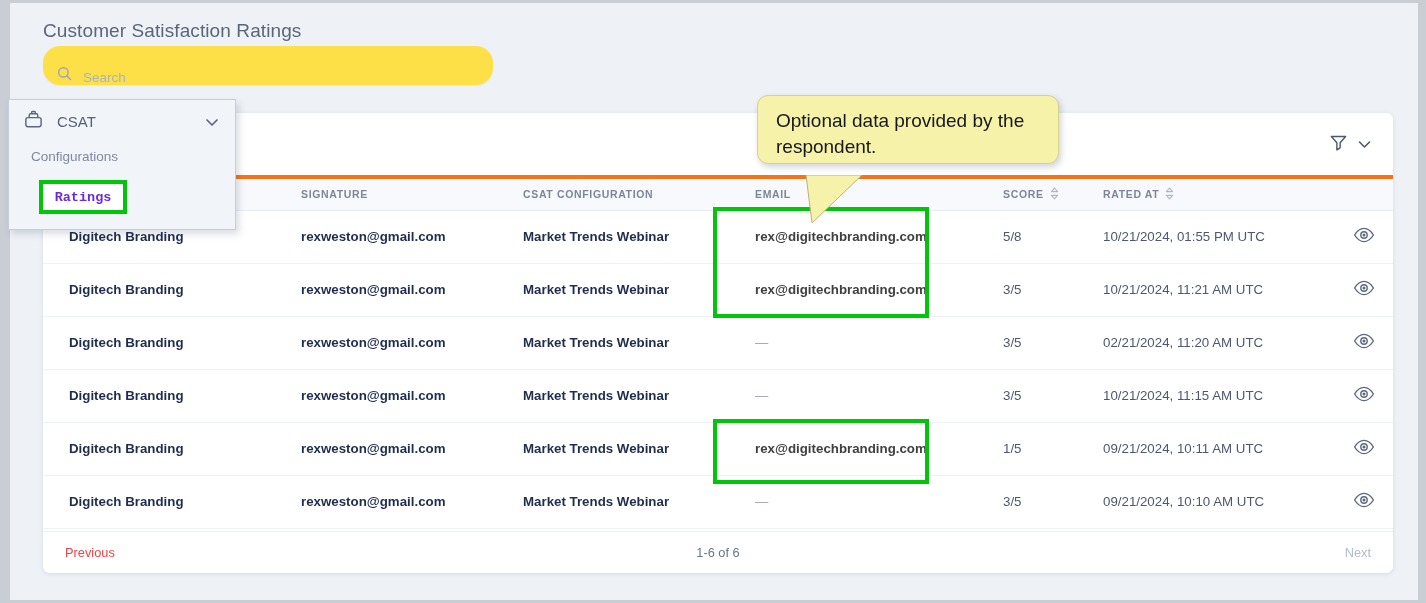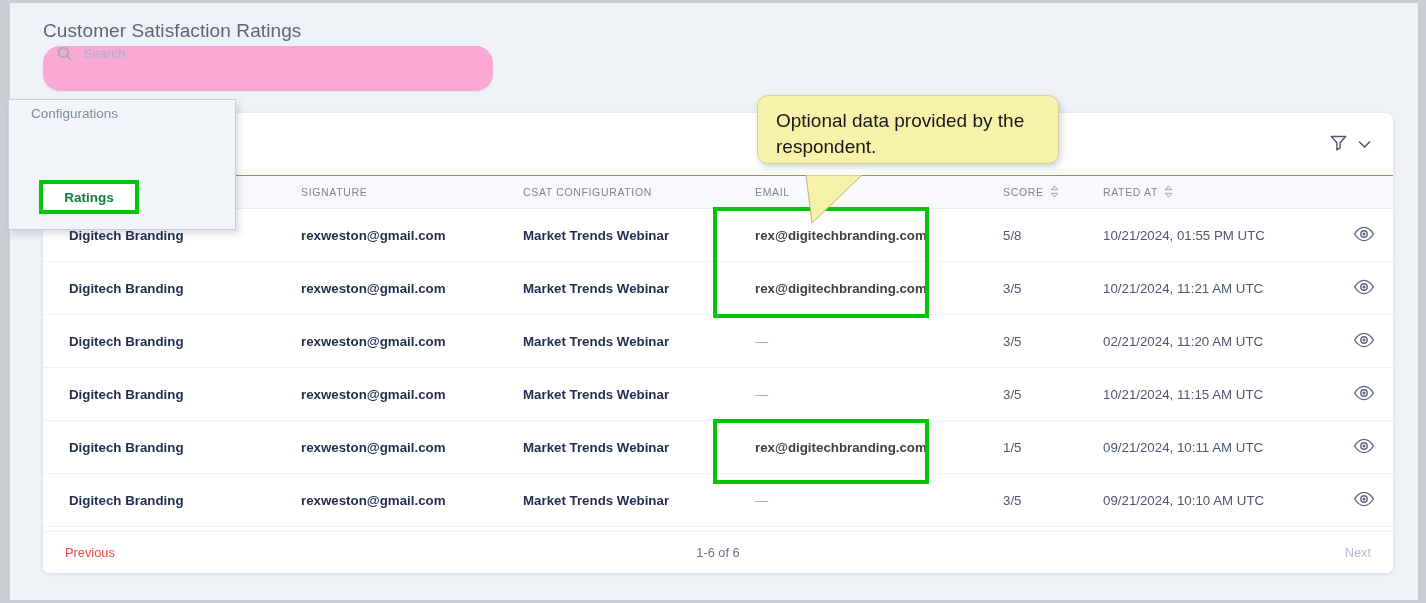--- a/index.html
+++ b/index.html
@@ -23,24 +23,24 @@
     left: 33px; top: 17px;
     font-size: 19px;
     color: #5b6779;
     letter-spacing: .1px;
     white-space: nowrap;
   }
   
   .search-wrap {
     position: absolute;
     left: 33px; top: 43px;
-    width: 450px; height: 45px;
-    background: #f9a8d4;
+    width: 450px; height: 39px;
+    background: #fde047;
     border-radius: 17px;
-    display: flex; align-items: flex-start;
+    display: flex; align-items: flex-end;
     box-shadow: 0 1px 2px rgba(40,60,90,.06);
   }
   .search-icon { margin-left: 14px; display: block; }
   .search-input {
     border: 0; outline: 0; background: transparent;
     margin-left: 11px;
     font-family: "Liberation Sans", sans-serif;
     font-size: 13.5px; color: #465168; width: 370px;
   }
   .search-input::placeholder { color: #a9b3c6; }
@@ -62,25 +62,25 @@
     background: #ffffff;
   }
   .filter-group {
     display: flex; align-items: center; gap: 10px;
     cursor: pointer;
   }
   
   table { width: 100%; border-collapse: collapse; table-layout: fixed; }
   thead th {
     background: #f7f9fc;
-    border-top: 1px solid #f97316;
+    border-top: 4px solid #f97316;
     border-bottom: 1px solid #e8edf4;
     height: 33px;
     font-size: 10.5px;
-    font-weight: 400;
+    font-weight: 700;
     letter-spacing: .65px;
     color: #7c8699;
     text-align: left;
     padding: 0 0 0 26px;
     white-space: nowrap;
   }
   thead th .th-inner { display: inline-flex; align-items: center; gap: 6px; }
   tbody td {
     height: 53px;
     border-bottom: 1px solid #eef1f6;
@@ -141,26 +141,27 @@
   }
   .nav-chev { margin-left: auto; }
   .nav-item {
     font-size: 13.5px; color: #7f8a9c;
     padding-left: 22px; height: 27px;
     display: flex; align-items: center; cursor: pointer;
   }
   .nav-item-active {
     position: absolute;
     left: 30px; top: 80px;
-    width: 100px; height: 34px;
+    width: 88px; height: 34px;
     background: #ffffff;
     border: 4px solid #00c508;
     display: flex; align-items: center; justify-content: center;
-    font-size: 13.5px; font-weight: 700; color: #15803d;
+    font-size: 13.5px; font-weight: 700; color: #6d28d9;
     cursor: pointer;
+    font-family: Liberation Mono, monospace;
   }
 
   
   .hl {
     position: absolute;
     border: 4px solid #00c508;
     z-index: 20;
     pointer-events: none;
   }
   .hl-email-top { left: 703px; top: 204px; width: 216px; height: 111px; }
@@ -395,17 +396,32 @@
   <div class="hl hl-email-top"></div>
   <div class="hl hl-email-bot"></div>
 
   <svg class="callout-tail">
     <polygon points="6,0 62,0 12,48" fill="#f7f2aa" stroke="#b8b27a" stroke-width="1"></polygon>
   </svg>
 
   <div class="callout">Optional data provided by the respondent.</div>
 
   <div class="nav-panel">
+    <div class="nav-head">
+      <span>
+        <svg width="21" height="21" viewBox="0 0 22 22">
+          <rect x="3" y="9" width="16" height="9.5" rx="2.2" fill="none" stroke="#5a6781" stroke-width="1.5"></rect>
+          <path d="M6.5 9 V6.8 a1.8 1.8 0 0 1 1.8 -1.8 h5.4 a1.8 1.8 0 0 1 1.8 1.8 V9" fill="none" stroke="#5a6781" stroke-width="1.5"></path>
+          <path d="M9 5 V3.7 a1 1 0 0 1 1 -1 h2 a1 1 0 0 1 1 1 V5" fill="none" stroke="#5a6781" stroke-width="1.5"></path>
+        </svg>
+      </span>
+      <span class="nav-head-label">CSAT</span>
+      <span class="nav-chev">
+        <svg width="14" height="9" viewBox="0 0 14 9">
+          <path d="M2 2 L7 7 L12 2" fill="none" stroke="#5a6781" stroke-width="1.7" stroke-linecap="round" stroke-linejoin="round"></path>
+        </svg>
+      </span>
+    </div>
     <div class="nav-item">Configurations</div>
     <div class="nav-item-active">Ratings</div>
   </div>
 
 </div>
 
 </body></html>

